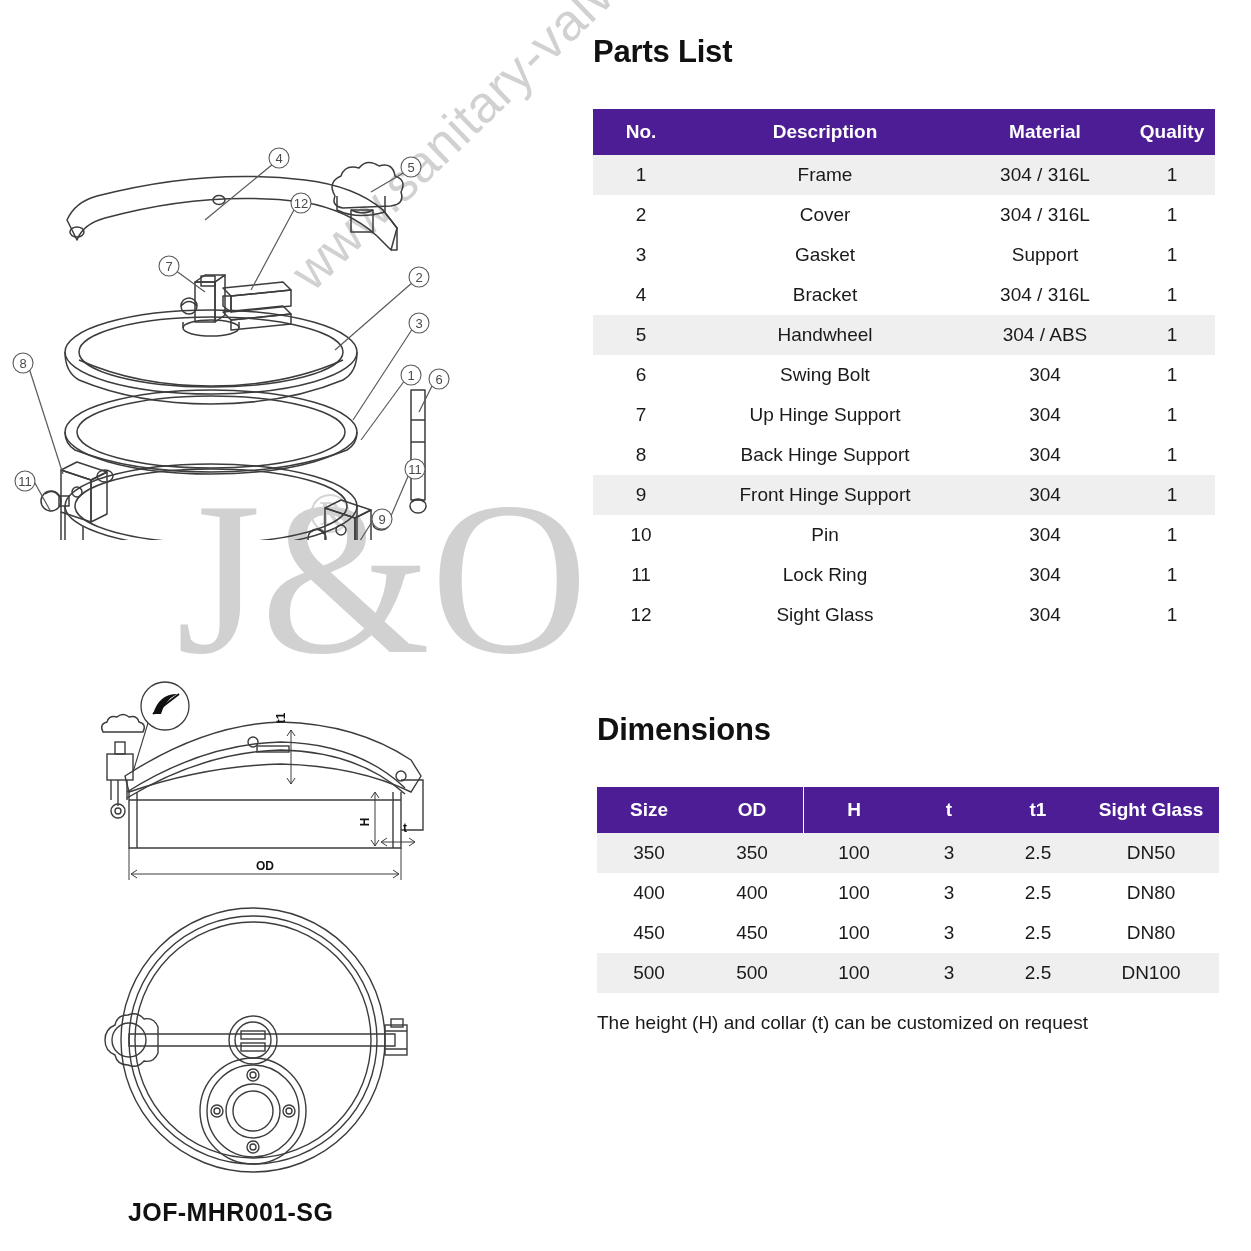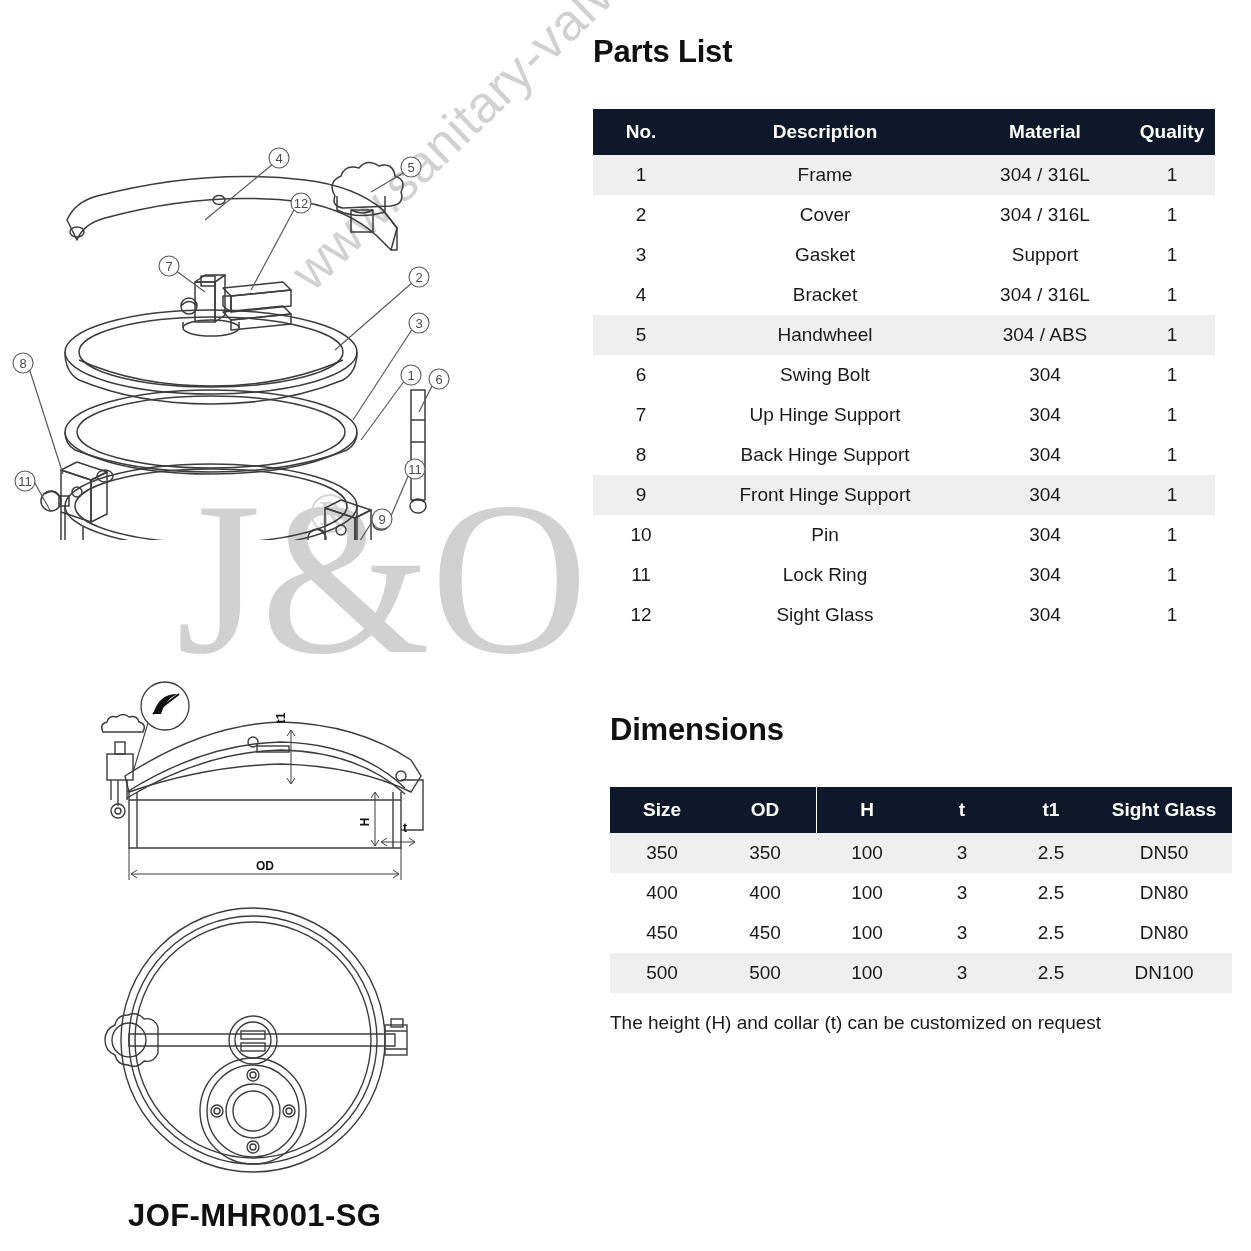--- a/index.html
+++ b/index.html
@@ -45,36 +45,36 @@
 
   
   .drawings{position:absolute;left:0;top:0;width:585px;height:1251px;z-index:10;}
   .dwg{position:absolute;}
   #exploded-view{left:5px;top:60px;width:480px;height:480px;}
   #section-view{left:85px;top:680px;width:370px;height:210px;}
   #plan-view{left:85px;top:895px;width:345px;height:290px;}
 
   .model-caption{
     position:absolute;left:128px;top:1198px;
-    font-size:31px;font-weight:700;letter-spacing:.4px;
+    font-size:25px;font-weight:700;letter-spacing:.4px;
     color:#111;z-index:11;
   }
 
   
   .datacol{position:absolute;left:593px;top:0;width:622px;z-index:10;}
   .sect-title{
     font-size:31px;font-weight:700;color:#111;
     letter-spacing:-.2px;
   }
   #parts-section{position:absolute;left:0;top:8px;width:622px;}
-  #dimensions-section{position:absolute;left:17px;top:686px;width:622px;}
+  #dimensions-section{position:absolute;left:4px;top:686px;width:622px;}
 
   table{border-collapse:collapse;width:622px;table-layout:fixed;}
   thead th{
-    background:#0f172a;
+    background:#4c1d95;
     color:#ffffff;
     font-size:19px;font-weight:700;
     padding:12px 2px 12px 2px;
     text-align:center;
     border:none;
   }
   tbody td{
     font-size:19px;
     text-align:center;
     padding:9px 2px;

